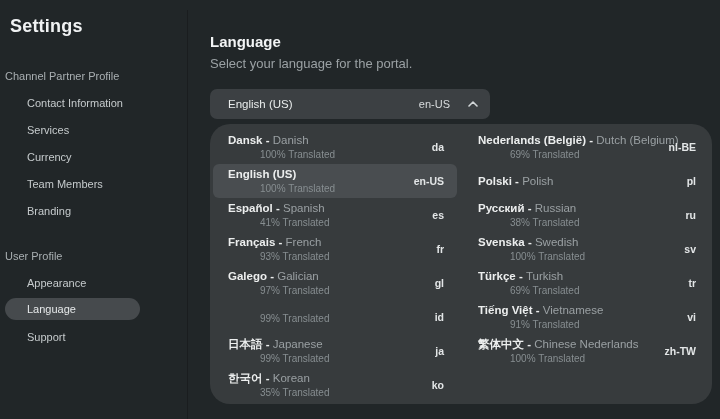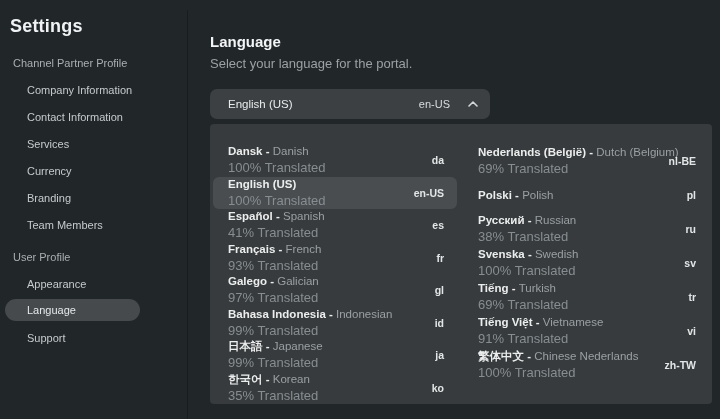--- a/index.html
+++ b/index.html
@@ -15,22 +15,22 @@
   
   .sidebar {
     position:absolute; left:0; top:10px; width:188px; height:100%;
     border-right:1px solid #1a1d1f;
   }
   .app-title {
     font-size:18px; font-weight:700; color:#f0f2f3;
     padding:6px 0 0 10px; height:34px; letter-spacing:.2px;
   }
   .side-section {
-    font-size:11px; color:#a9afb2; padding-left:13px;
-    height:27px; display:flex; align-items:center; margin-top:5px;
+    font-size:11px; color:#a9afb2; padding-left:5px;
+    height:27px; display:flex; align-items:center; margin-top:18px;
   }
   .side-item {
     font-size:11px; color:#c6cbcd; padding-left:27px;
     height:27px; display:flex; align-items:center; cursor:pointer;
   }
   .side-item.selected {
     background:#464a4d; border-radius:11px;
     width:135px; margin-left:5px; padding-left:22px; height:22px;
     margin-top:2px; margin-bottom:3px; color:#e6e9ea;
   }
@@ -46,56 +46,55 @@
     display:flex; align-items:center; cursor:pointer;
     padding:0 12px 0 18px; gap:10px;
   }
   .dropdown-button .dd-label { font-size:11.5px; color:#e9ecec; flex:1; }
   .dropdown-button .dd-code { font-size:11px; color:#d9dcde; }
   .chevron { width:10px; height:10px; margin-left:8px; display:flex; align-items:center; }
   .chevron svg { display:block; }
 
   .dropdown-panel {
     margin-top:5px; width:502px; height:280px;
-    background:#373b3d; border-radius:4px;
-    display:flex; padding-top:20px;
+    background:#373b3d; border-radius:20px;
+    display:flex; padding-top:6px;
   }
   .col { width:250px; display:flex; flex-direction:column; }
   .col.right { width:252px; }
   .row {
     height:34px; display:flex; align-items:center;
     padding:0 16px 0 18px; cursor:pointer;
   }
   .row.selected {
     background:#494d50; border-radius:6px;
     margin:0 3px; padding:0 13px 0 15px;
   }
   .row-text { flex:1; min-width:0; }
   .row-title { font-size:11.5px; line-height:13px; white-space:nowrap; }
   .row-title .native { color:#eceeee; font-weight:700; }
   .row-title .sep { color:#eceeee; font-weight:700; }
   .row-title .english { color:#9aa0a3; font-weight:400; }
-  .row-pct { font-size:13px; color:#878e91; margin-top:2px; }
+  .row-pct { font-size:10px; color:#878e91; margin-top:2px;margin-left:32px; }
   .row-code { font-size:10.5px; font-weight:700; color:#e3e6e7; margin-left:8px; }
 </style>
 </head>
 <body>
 
 <div class="app">
 
   <div class="sidebar">
     <div class="app-title">Settings</div>
 
     <div class="side-section">Channel Partner Profile</div>
-    <div class="side-item">Company Information</div>
     <div class="side-item">Contact Information</div>
     <div class="side-item">Services</div>
     <div class="side-item">Currency</div>
+    <div class="side-item">Team Members</div>
     <div class="side-item">Branding</div>
-    <div class="side-item">Team Members</div>
 
     <div class="side-section">User Profile</div>
     <div class="side-item">Appearance</div>
     <div class="side-item selected">Language</div>
     <div class="side-item">Support</div>
   </div>
 
   <div class="main">
     <div class="heading">Language</div>
     <div class="subtitle">Select your language for the portal.</div>
@@ -148,21 +147,20 @@
         <div class="row">
           <div class="row-text">
             <div class="row-title"><span class="native">Galego</span><span class="sep"> - </span><span class="english">Galician</span></div>
             <div class="row-pct">97% Translated</div>
           </div>
           <div class="row-code">gl</div>
         </div>
 
         <div class="row">
           <div class="row-text">
-            <div class="row-title"><span class="native">Bahasa Indonesia</span><span class="sep"> - </span><span class="english">Indonesian</span></div>
             <div class="row-pct">99% Translated</div>
           </div>
           <div class="row-code">id</div>
         </div>
 
         <div class="row">
           <div class="row-text">
             <div class="row-title"><span class="native">日本語</span><span class="sep"> - </span><span class="english">Japanese</span></div>
             <div class="row-pct">99% Translated</div>
           </div>
@@ -205,21 +203,21 @@
         <div class="row">
           <div class="row-text">
             <div class="row-title"><span class="native">Svenska</span><span class="sep"> - </span><span class="english">Swedish</span></div>
             <div class="row-pct">100% Translated</div>
           </div>
           <div class="row-code">sv</div>
         </div>
 
         <div class="row">
           <div class="row-text">
-            <div class="row-title"><span class="native">Tiếng</span><span class="sep"> - </span><span class="english">Turkish</span></div>
+            <div class="row-title"><span class="native">Türkçe</span><span class="sep"> - </span><span class="english">Turkish</span></div>
             <div class="row-pct">69% Translated</div>
           </div>
           <div class="row-code">tr</div>
         </div>
 
         <div class="row">
           <div class="row-text">
             <div class="row-title"><span class="native">Tiếng Việt</span><span class="sep"> - </span><span class="english">Vietnamese</span></div>
             <div class="row-pct">91% Translated</div>
           </div>

